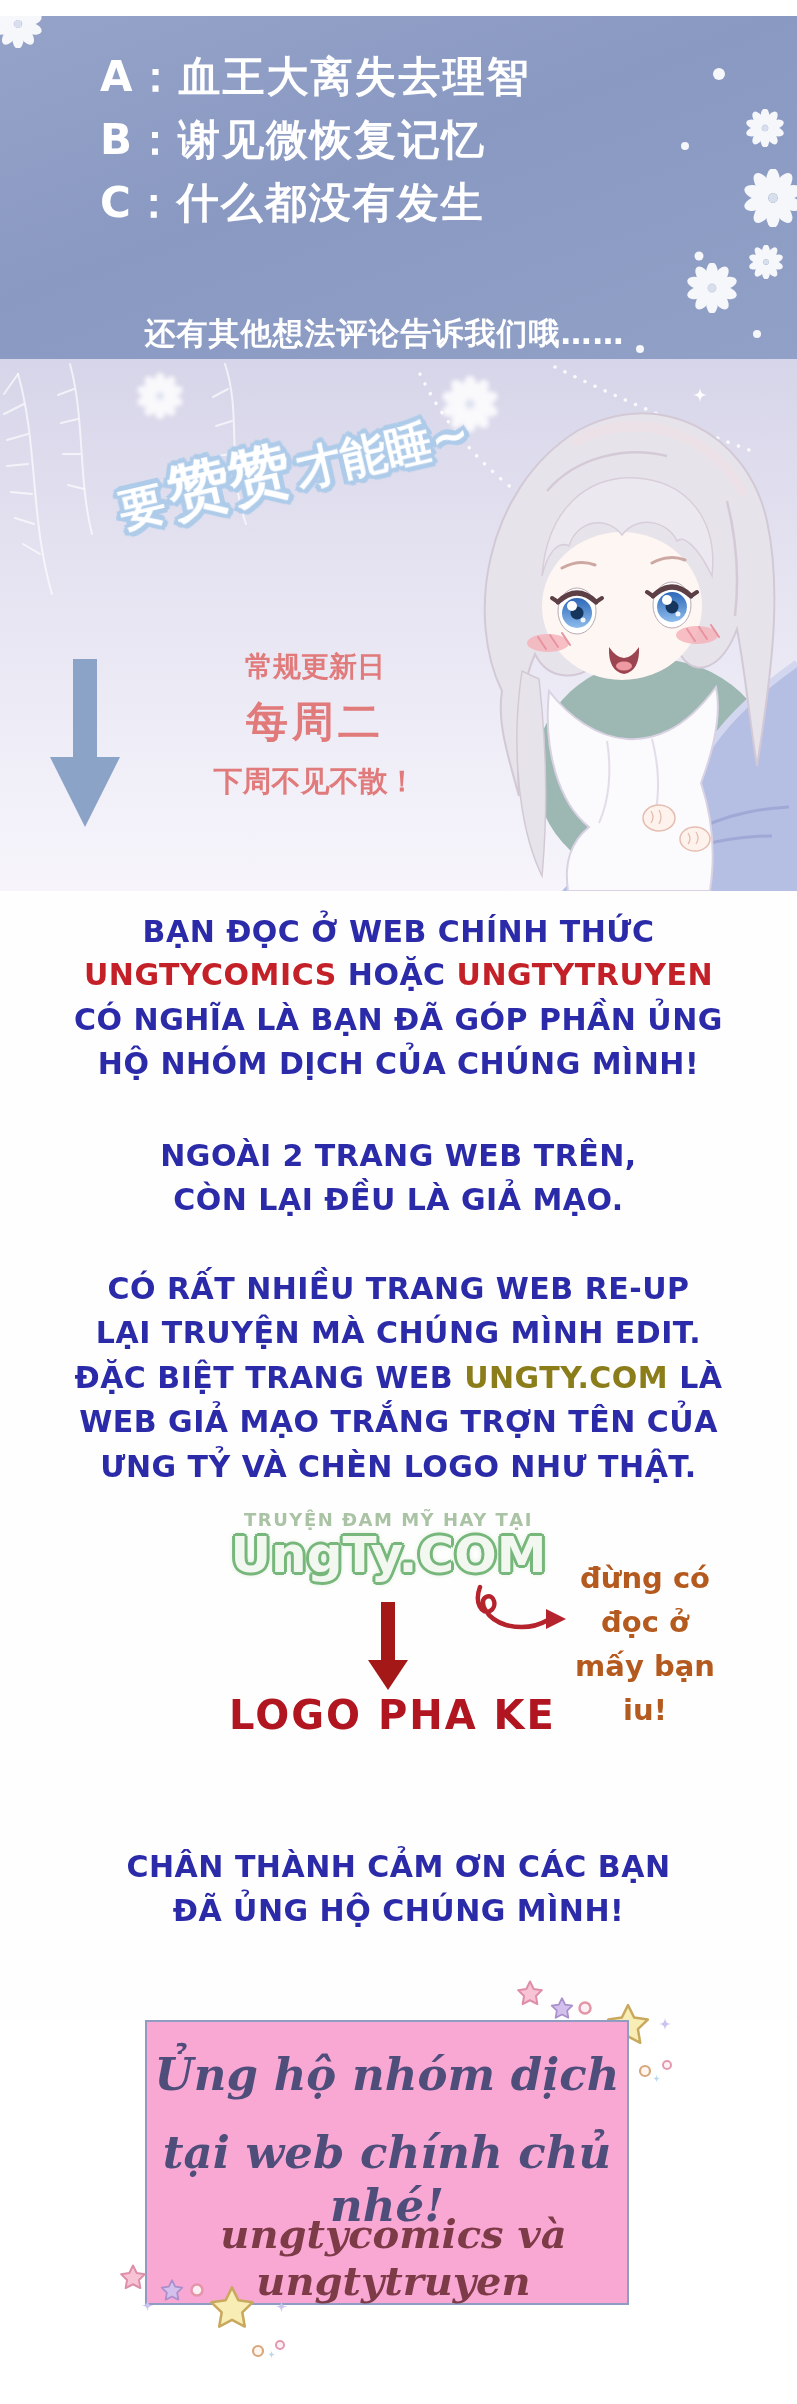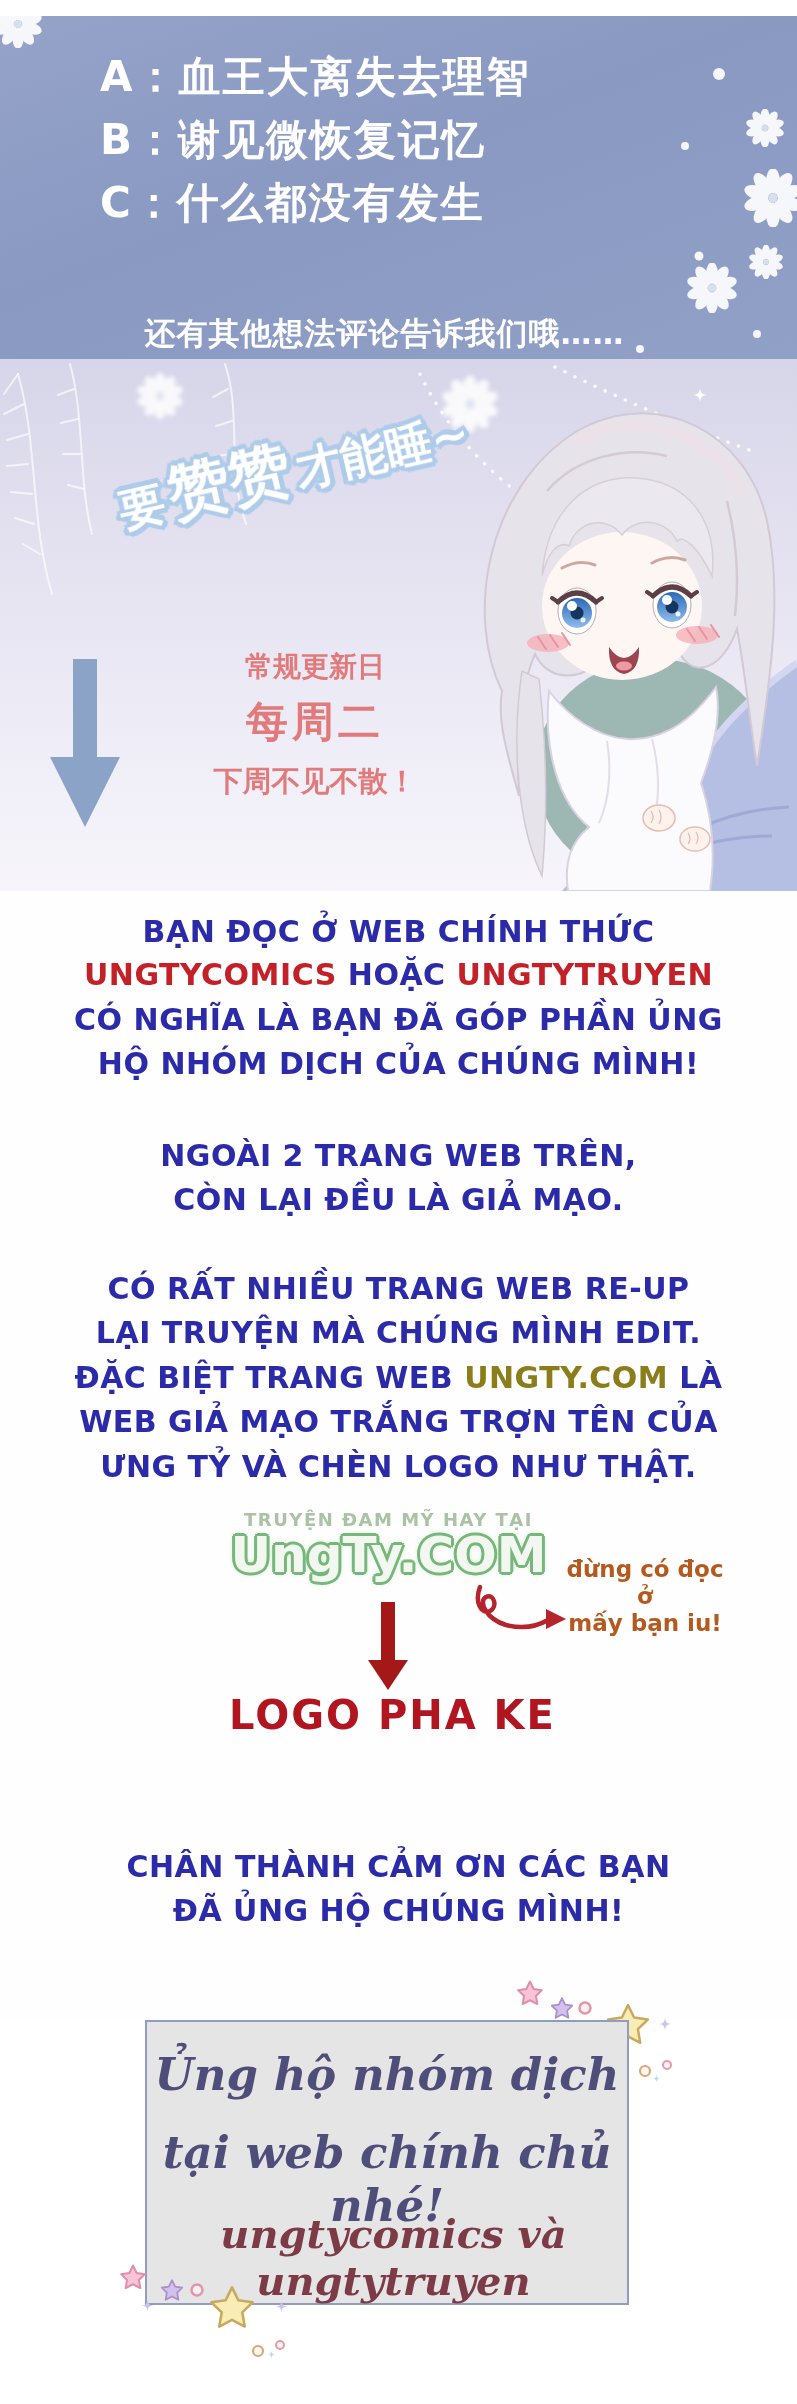--- a/index.html
+++ b/index.html
@@ -42,27 +42,27 @@
   .logo-tagline{position:absolute;left:0;right:0;top:1493px;text-align:center;
                 transform:translateX(-10px);font-weight:bold;font-size:18px;
                 letter-spacing:1.5px;color:#a9c3a4;}
   .logo-brand{position:absolute;left:0;right:0;top:1510px;text-align:center;
               transform:translateX(-10px);font-weight:bold;font-size:50px;
               color:#f2f8f0;--g:#77b77b;
               text-shadow:3px 0 0 var(--g),-3px 0 0 var(--g),0 3px 0 var(--g),0 -3px 0 var(--g),
               2px 2px 0 var(--g),-2px 2px 0 var(--g),2px -2px 0 var(--g),-2px -2px 0 var(--g),
               0 0 7px #a8d6a9;}
   .warning{position:absolute;left:555px;top:1540px;width:180px;text-align:center;
-           color:#b55a1e;font-weight:bold;font-size:23px;line-height:27px;}
+           color:#b55a1e;font-weight:bold;font-size:29px;line-height:44px;}
   .logo-caption{position:absolute;left:0;right:0;top:1676px;text-align:center;
                 transform:translateX(-6px);font-weight:bold;font-size:40px;
                 letter-spacing:2px;color:#b01520;}
 
   
-  .support-box{left:145px;top:2004px;width:484px;height:285px;background:#e5e5e5;
+  .support-box{left:145px;top:2004px;width:484px;height:285px;background:#f9a8d4;
                border:2px solid #8e9dc1;box-sizing:border-box;}
   .script{position:absolute;left:0;right:0;text-align:center;font-weight:bold;font-style:italic;
           font-family:"DejaVu Serif","Liberation Serif",serif;color:#4f4e7b;}
   .script.l1{top:26px;font-size:45px;}
   .script.l2{top:104px;font-size:45px;}
   .script.l3{top:188px;font-size:40px;color:#7c3b46;padding-left:13px;}
 </style>
 </head>
 <body>
 

